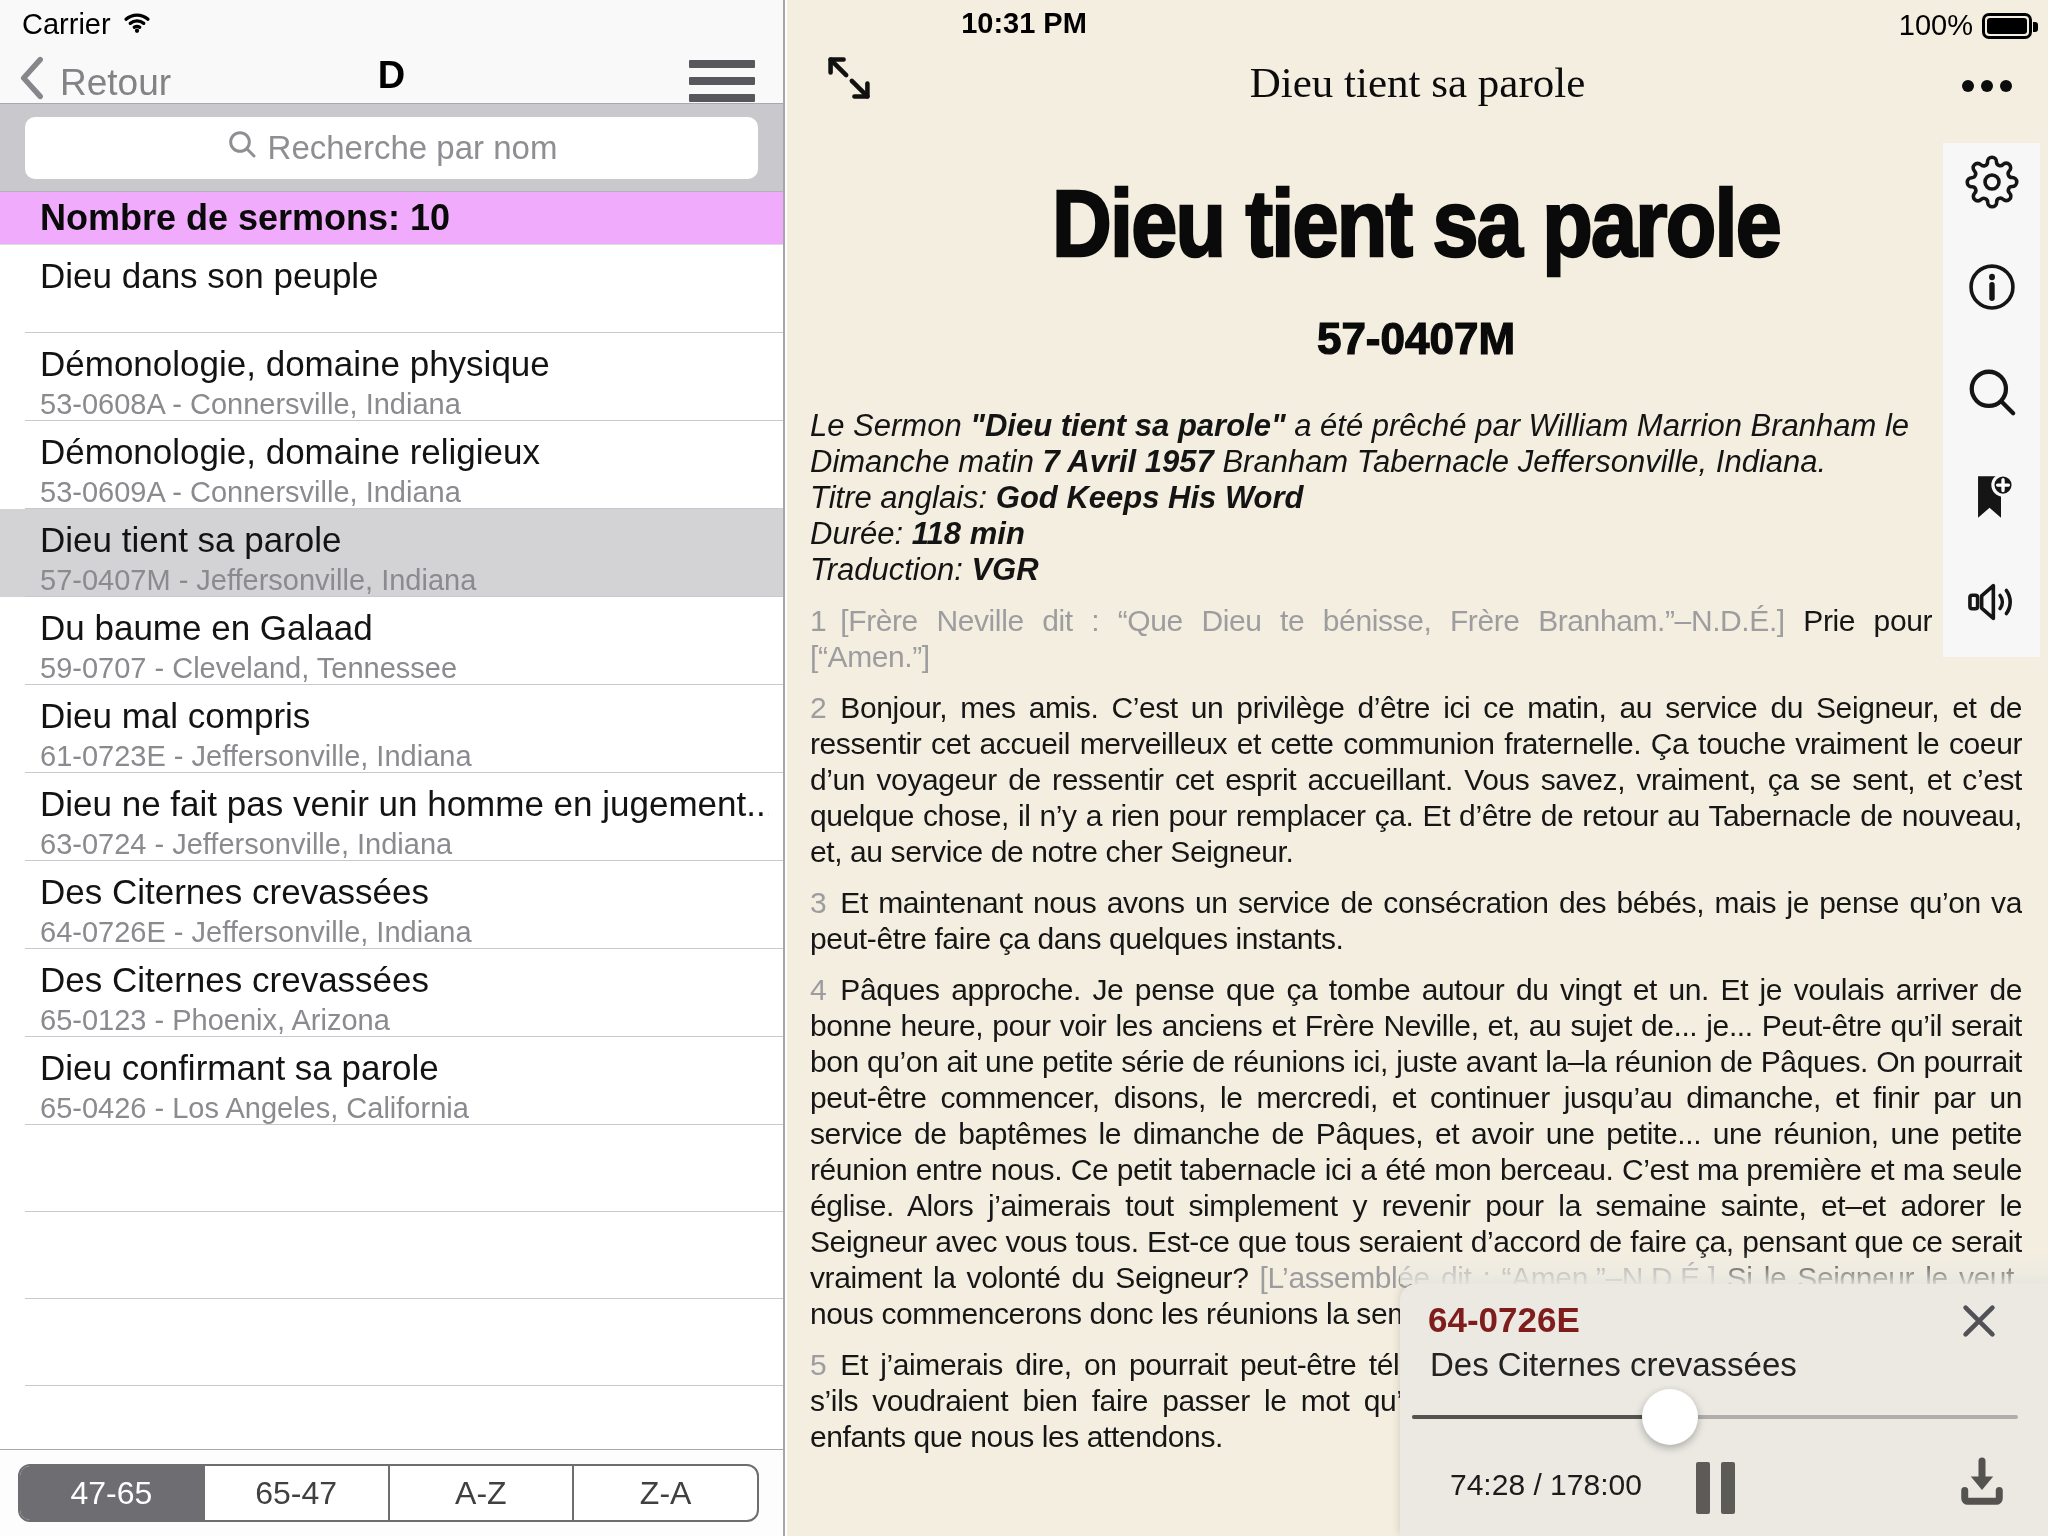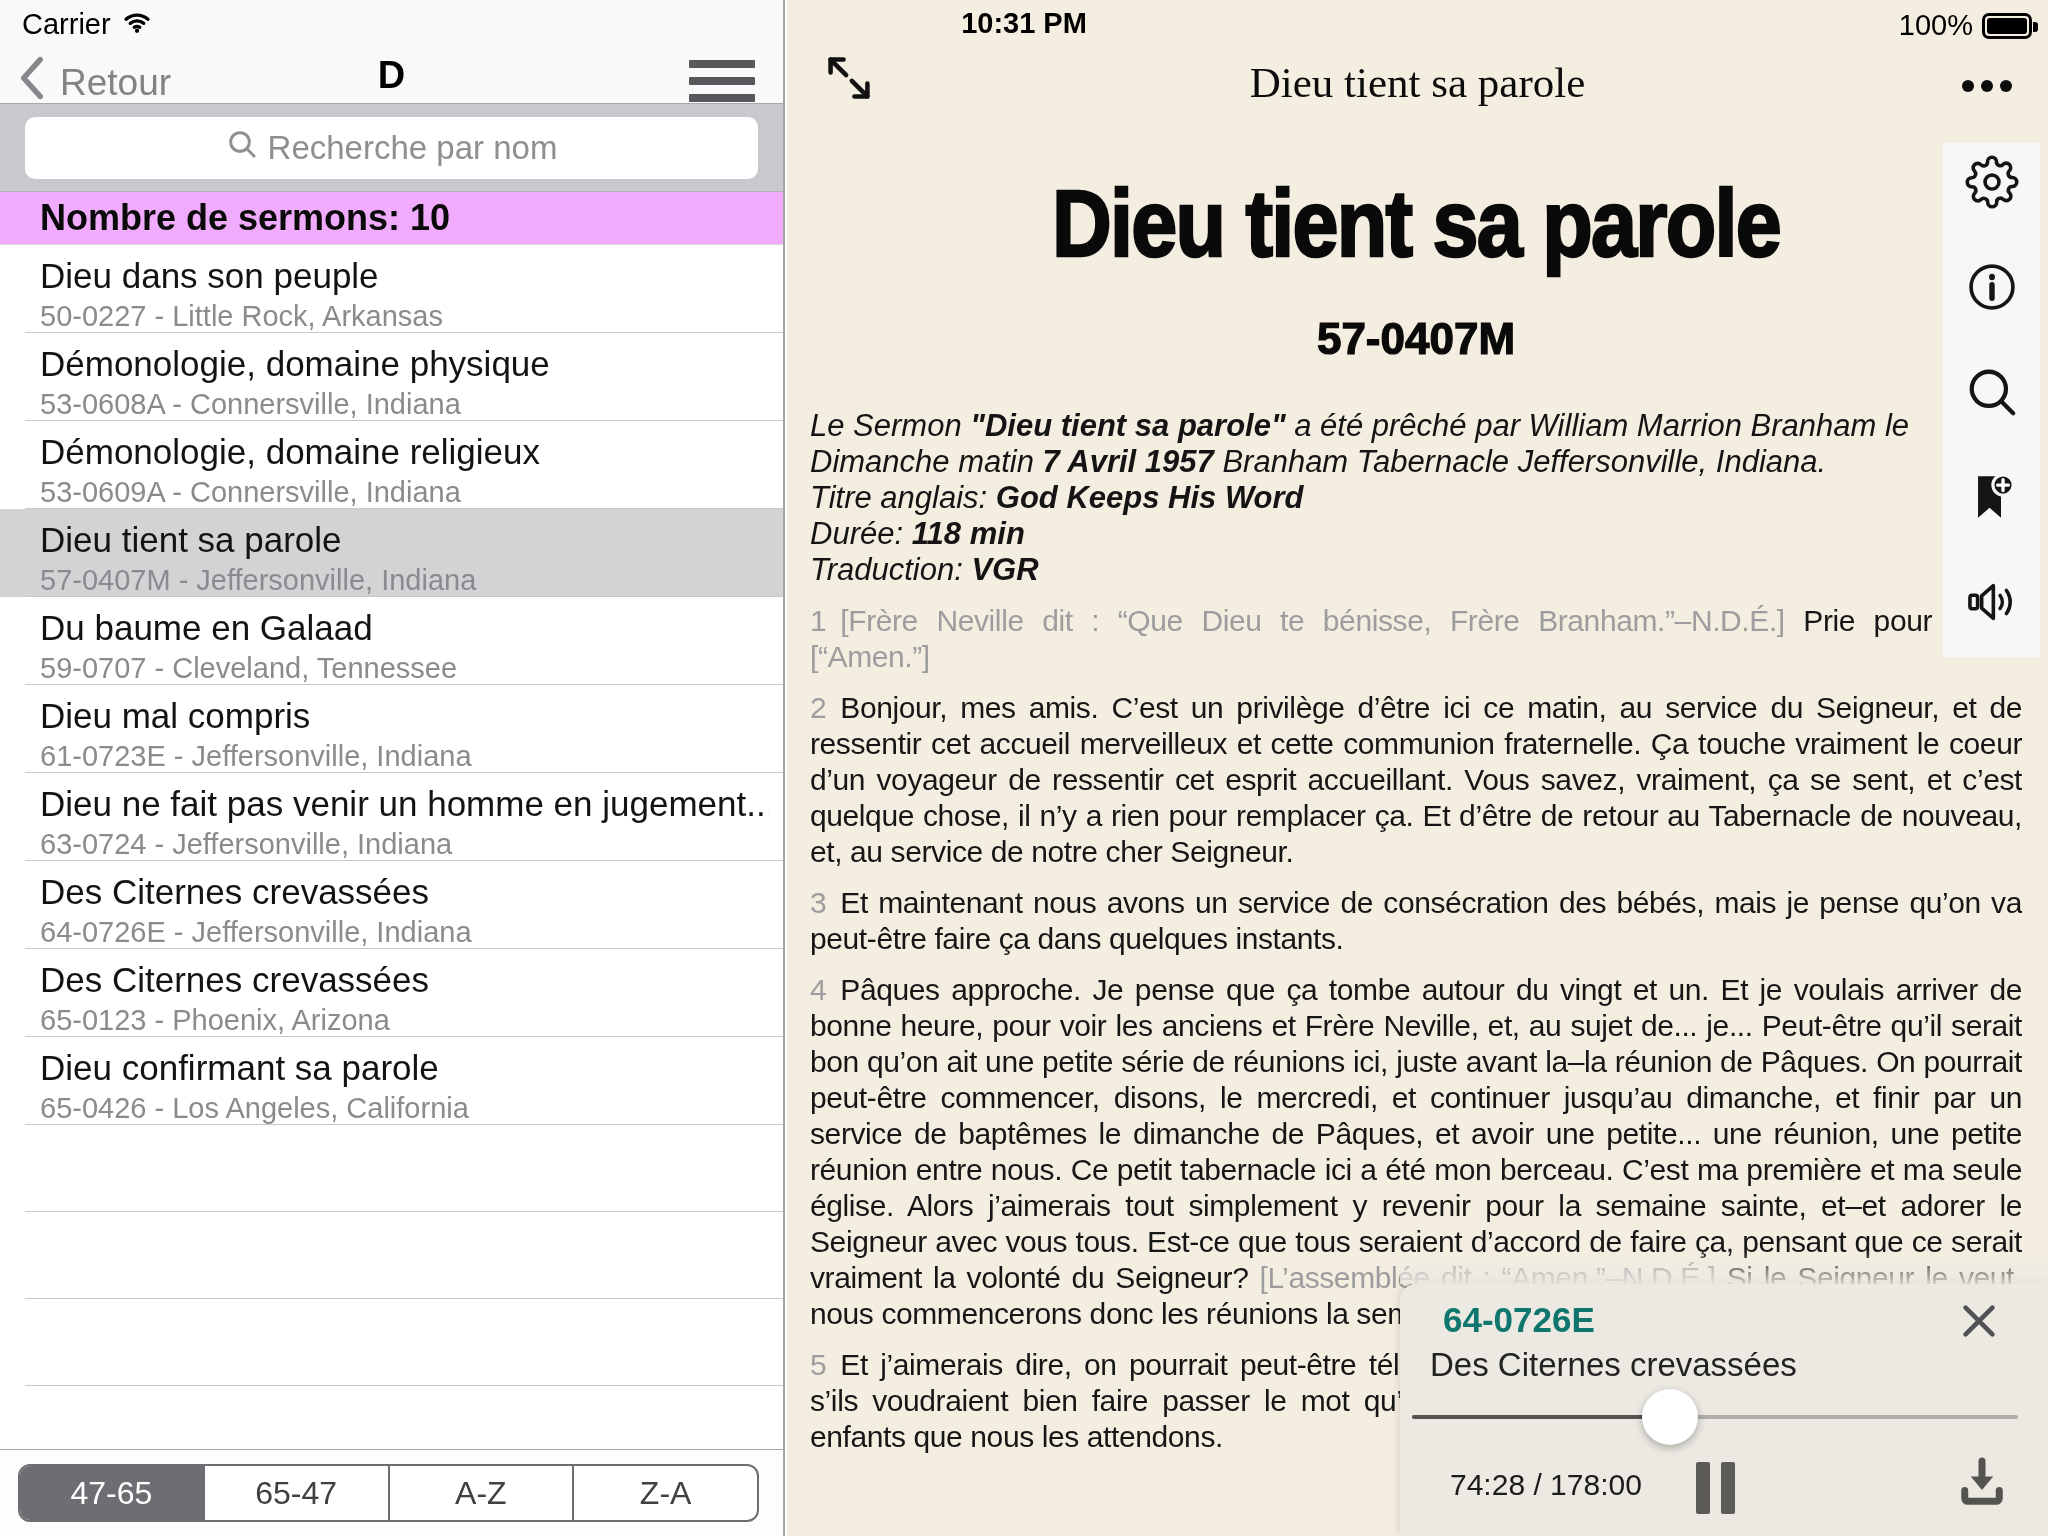--- a/index.html
+++ b/index.html
@@ -59,21 +59,21 @@
   .g { color: #9d9d9f; }
 
   
   .side-toolbar { position: absolute; right: 8px; top: 143px; width: 97px; height: 514px; background: #f7f7f7; display: flex; flex-direction: column; align-items: center; justify-content: space-between; padding: 12px 0 28px; z-index: 5; }
   .tb-btn { cursor: pointer; }
   .tb-btn svg { display: block; }
 
   
   .player { position: absolute; left: 613px; top: 1284px; right: 0; height: 252px; background: #ebe9e2; border-top-left-radius: 16px; z-index: 6; box-shadow: 0 -2px 8px rgba(110,105,90,0.28); }
   .player::before { content: ""; position: absolute; left: 0; right: 0; top: -34px; height: 34px; background: linear-gradient(to top, rgba(235,233,226,0.88), rgba(235,233,226,0)); pointer-events: none; }
-  .p-code { position: absolute; left: 43px; top: 16px; font-size: 35px; font-weight: bold; color: #0f766e; }
+  .p-code { position: absolute; left: 28px; top: 16px; font-size: 35px; font-weight: bold; color: #7f1d1d; }
   .p-title { position: absolute; left: 30px; top: 62px; font-size: 33px; color: #232323; }
   .p-close { position: absolute; right: 46px; top: 14px; cursor: pointer; }
   .p-slider { position: absolute; left: 12px; right: 30px; top: 128px; height: 10px; }
   .sl-bg { position: absolute; left: 0; right: 0; top: 3px; height: 4px; background: #b0aeaa; border-radius: 2px; }
   .sl-fill { position: absolute; left: 0; top: 3px; height: 4px; background: #55534f; border-radius: 2px; }
   .sl-thumb { position: absolute; top: -23px; width: 56px; height: 56px; border-radius: 50%; background: #fff; box-shadow: 0 3px 8px rgba(0,0,0,0.28); transform: translateX(-50%); cursor: pointer; }
   .p-time { position: absolute; left: 50px; top: 184px; font-size: 30px; color: #1b1b1b; }
   .p-pause { position: absolute; left: 296px; top: 178px; display: flex; gap: 11px; cursor: pointer; }
   .p-pause i { width: 14px; height: 52px; background: #5d5b57; border-radius: 2px; }
   .p-download { position: absolute; right: 38px; top: 170px; cursor: pointer; }
@@ -124,21 +124,20 @@
       </div>
     </div>
 
     <div class="sec-header">
       <span>Nombre de sermons: 10</span>
     </div>
 
     <div class="list" id="sermon-list">
         <div class="row">
           <div class="rt">Dieu dans son peuple</div>
-          <div class="rs">50-0227 - Little Rock, Arkansas</div>
         </div>
         <div class="row">
           <div class="rt">Démonologie, domaine physique</div>
           <div class="rs">53-0608A - Connersville, Indiana</div>
         </div>
         <div class="row">
           <div class="rt">Démonologie, domaine religieux</div>
           <div class="rs">53-0609A - Connersville, Indiana</div>
         </div>
         <div class="row sel">

